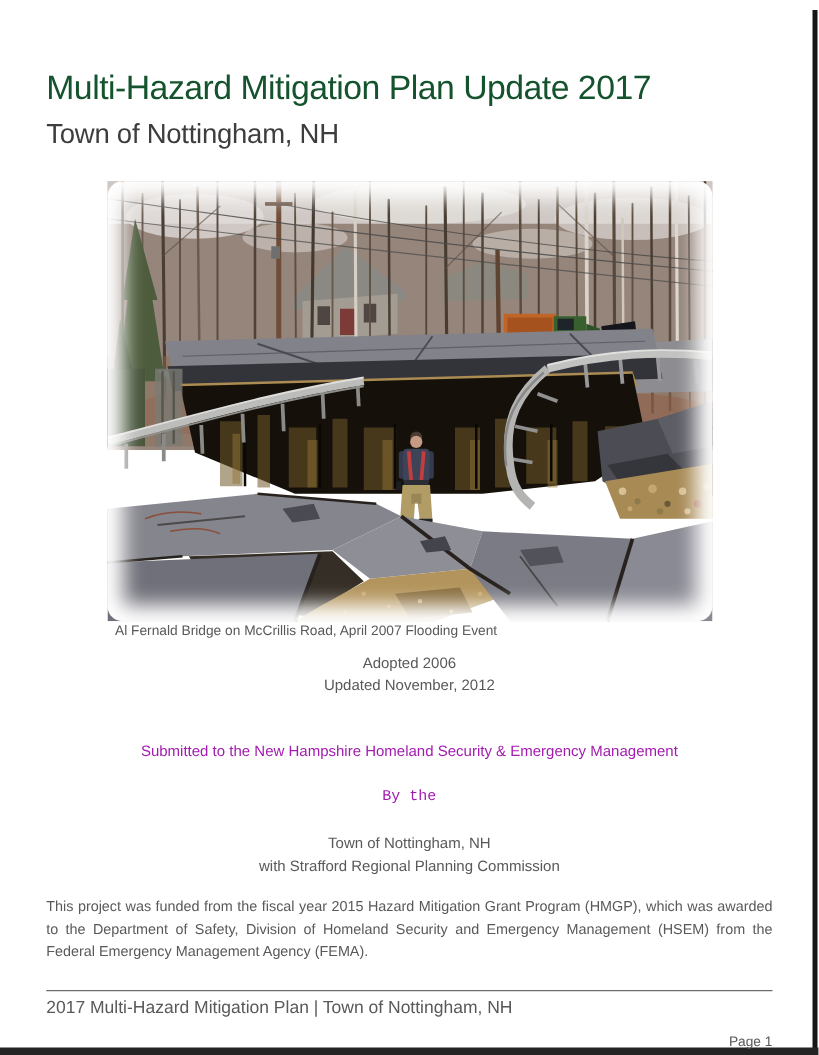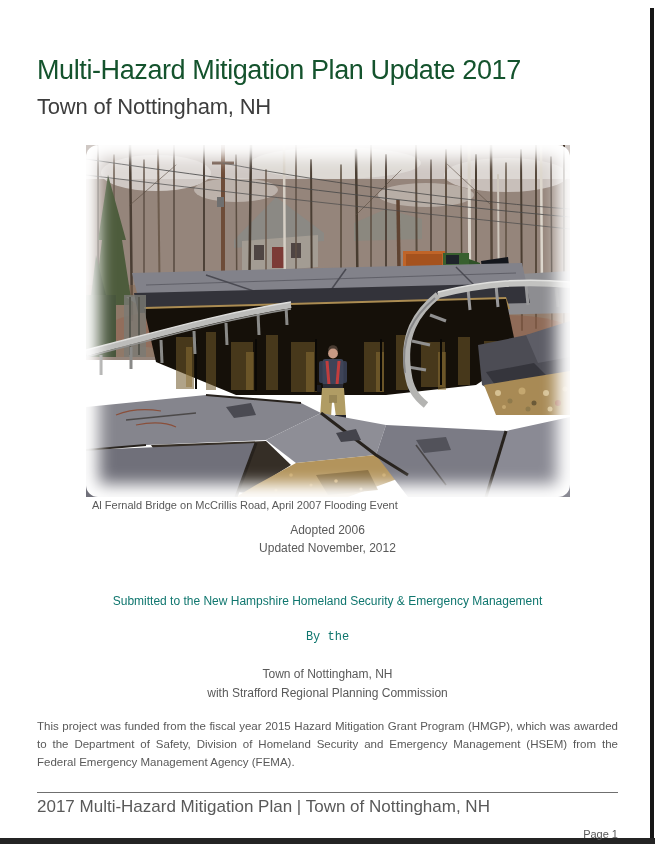--- a/index.html
+++ b/index.html
@@ -24,33 +24,33 @@
   .photo-softedge{
     position:absolute;left:0;top:0;right:0;bottom:0;border-radius:12px;
     box-shadow:inset 0 0 16px 13px #ffffff;pointer-events:none;
   }
 
   .photo-caption{
     position:absolute;left:92px;top:499px;width:480px;
     font-size:11px;color:#595959;
   }
 
-  .center-line{position:absolute;left:37px;width:581px;text-align:center;font-size:12px;color:#0f766e;}
+  .center-line{position:absolute;left:37px;width:581px;text-align:center;font-size:12px;color:#a21caf;}
   .dates-block{position:absolute;left:37px;top:522px;width:581px;text-align:center;font-size:12px;line-height:17.5px;color:#595959;}
   .submitted-line{top:594px;}
   .bythe-line{top:630px;font-family:Liberation Mono, monospace;}
   .org-block{position:absolute;left:37px;top:665px;width:581px;text-align:center;font-size:12px;line-height:18.5px;color:#595959;}
 
   .funding-paragraph{
     position:absolute;left:37px;top:718px;width:581px;
     font-size:11.5px;line-height:17.8px;color:#595959;text-align:justify;
   }
 
   .footer-rule{position:absolute;left:37px;top:792px;width:581px;border-top:1px solid #6f6f6f;height:0;}
-  .footer-left{position:absolute;left:37px;top:797px;font-size:17px;color:#595959;}
+  .footer-left{position:absolute;left:37px;top:797px;font-size:14px;color:#595959;}
   .footer-right{position:absolute;right:37px;top:828px;font-size:11px;color:#595959;text-align:right;}
 </style>
 </head>
 <body>
 
 <div class="page">
 
   <div class="edge-right"></div>
   <div class="edge-bottom"></div>
 

